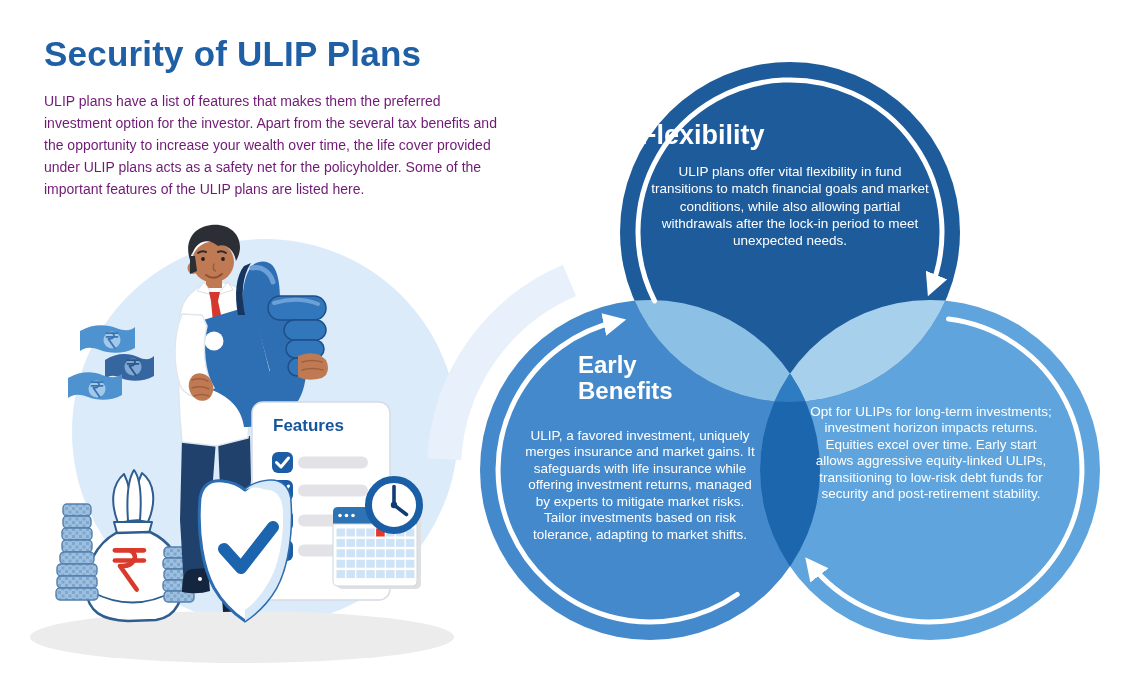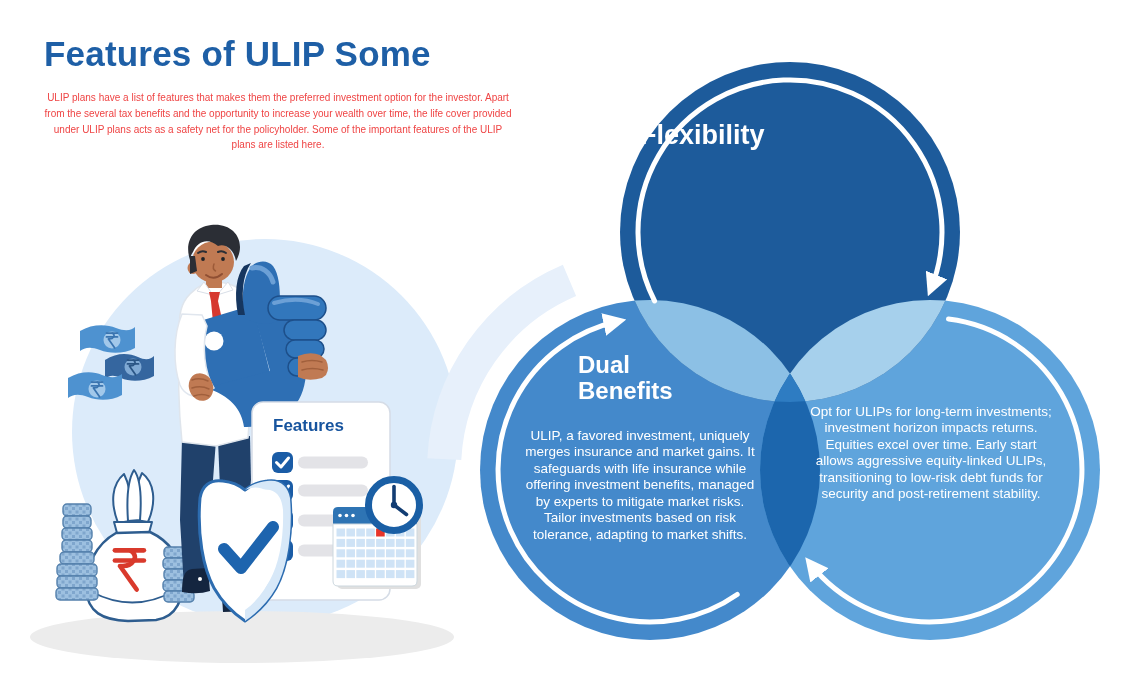--- a/index.html
+++ b/index.html
@@ -8,42 +8,42 @@
     position:relative; width:1136px; height:700px; background:#fff; overflow:hidden;
     font-family:"Liberation Sans","DejaVu Sans",sans-serif;
   }
   .abs { position:absolute; }
   .page-title {
     left:44px; top:34px; width:520px;
     font-size:35px; font-weight:800; letter-spacing:.2px; color:#1e5fa6;
   }
   .page-intro {
     left:44px; top:90px; width:468px;
-    font-size:10px; line-height:1.58; color:#ef4444;text-align:center;
+    font-size:14px; line-height:1.58; color:#701a75;
   }
   .v-title { position:absolute; color:#fff; font-weight:800; }
   .v-body  { position:absolute; color:#fff; text-align:center; font-size:13.5px; }
   .flex-title { left:640px; top:120px; width:300px; font-size:27px; }
   .flex-body  { left:648px; top:163px; width:284px; line-height:1.28; }
   .dual-title { left:578px; top:352px; width:124px; font-size:24px; line-height:1.08; }
   .dual-body  { left:520px; top:428px; width:240px; line-height:1.22; }
   .fin-title  { left:860px; top:352px; width:140px; font-size:24px; line-height:1.08; }
   .fin-body   { left:808px; top:404px; width:246px; line-height:1.22; }
   svg { display:block; }
   .card-title-text {
     font-family:"Liberation Sans","DejaVu Sans",sans-serif;
     font-weight:bold; font-size:17px; fill:#17549e;
   }
 </style>
 </head>
 <body>
 
 <div class="stage">
 
-  <h1 class="abs page-title">Features of ULIP Some</h1>
+  <h1 class="abs page-title">Security of ULIP Plans</h1>
   <p class="abs page-intro">ULIP plans have a list of features that makes them the preferred investment option for the investor. Apart from the several tax benefits and the opportunity to increase your wealth over time, the life cover provided under ULIP plans acts as a safety net for the policyholder. Some of the important features of the ULIP plans are listed here.</p>
 
   <svg class="abs" style="left:30px; top:220px;" width="445" height="455" viewBox="0 0 445 455" aria-hidden="true">
     <defs>
       <pattern id="coinTex" width="7" height="7" patternUnits="userSpaceOnUse">
         <rect width="7" height="7" fill="#9dc0e0"></rect>
         <rect x="0" y="0" width="3" height="3" fill="#7fa6cd"></rect>
         <rect x="3.5" y="3.5" width="3" height="3" fill="#7fa6cd"></rect>
       </pattern>
       <g id="rupee" fill="none" stroke="currentColor" stroke-width="3.2" stroke-linecap="round" stroke-linejoin="round">
@@ -270,19 +270,20 @@
       </g>
 
     <g stroke="#ffffff" stroke-width="5" fill="none" stroke-linecap="round">
       <path d="M234.6,261 A152,152 0 1 1 510.9,248.9" marker-end="url(#arrowHead)"></path>
       <path d="M317.2,554.5 A152,152 0 1 1 198.4,281.3" marker-end="url(#arrowHead)"></path>
       <path d="M528.5,279.1 A152,152 0 1 1 390.2,523.6" marker-end="url(#arrowHead)"></path>
     </g>
   </svg>
 
   <div class="v-title flex-title">Flexibility</div>
-
-  <div class="v-title dual-title">Dual Benefits</div>
-  <div class="v-body  dual-body">ULIP, a favored investment, uniquely merges insurance and market gains. It safeguards with life insurance while offering investment benefits, managed by experts to mitigate market risks. Tailor investments based on risk tolerance, adapting to market shifts.</div>
+  <div class="v-body  flex-body">ULIP plans offer vital flexibility in fund transitions to match financial goals and market conditions, while also allowing partial withdrawals after the lock-in period to meet unexpected needs.</div>
+
+  <div class="v-title dual-title">Early Benefits</div>
+  <div class="v-body  dual-body">ULIP, a favored investment, uniquely merges insurance and market gains. It safeguards with life insurance while offering investment returns, managed by experts to mitigate market risks. Tailor investments based on risk tolerance, adapting to market shifts.</div>
 
   <div class="v-body  fin-body">Opt for ULIPs for long-term investments; investment horizon impacts returns. Equities excel over time. Early start allows aggressive equity-linked ULIPs, transitioning to low-risk debt funds for security and post-retirement stability.</div>
 
 </div>
 
 </body></html>

